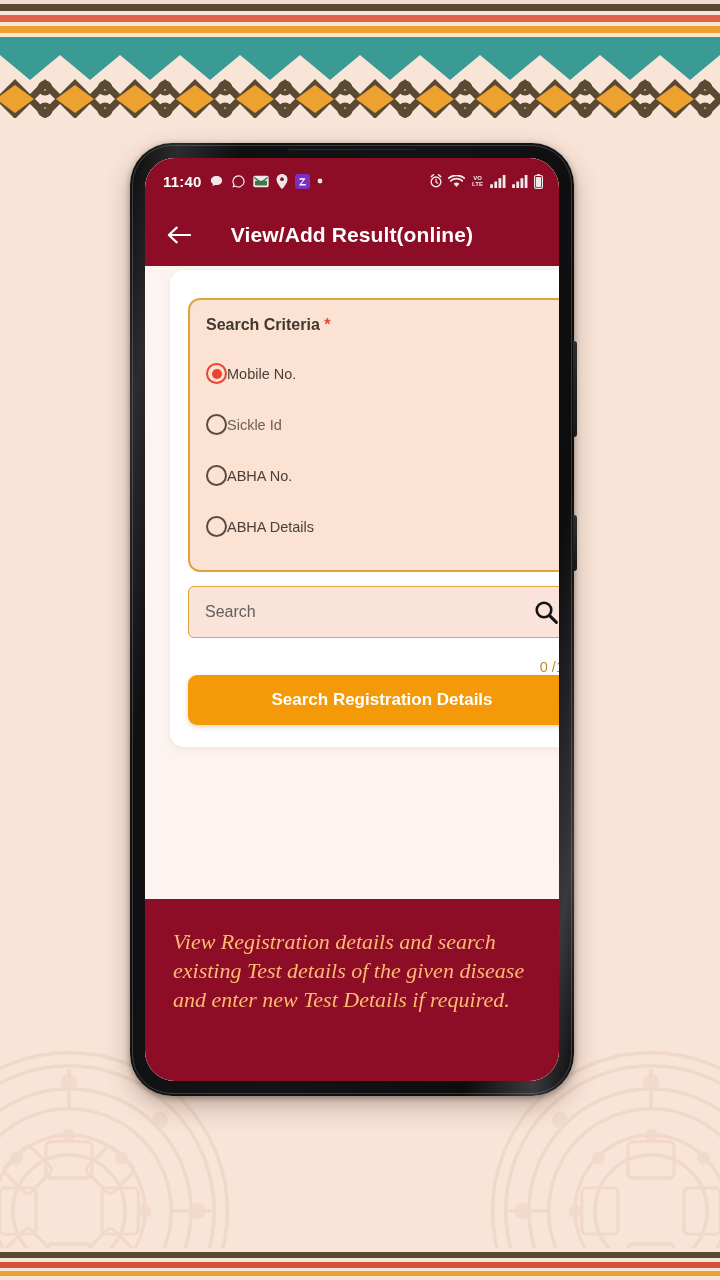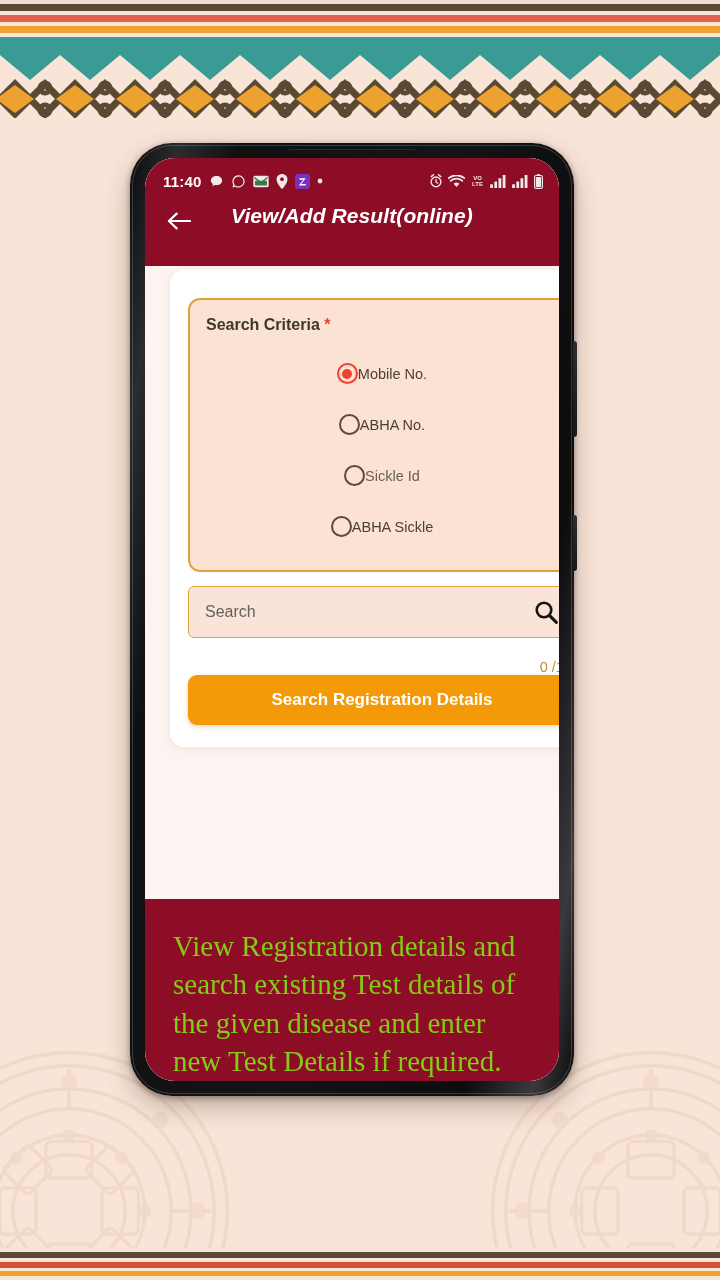--- a/index.html
+++ b/index.html
@@ -148,24 +148,24 @@
     align-items: center;
     gap: 5px;
   }
   .sicon { display: block; }
 
   
   .appbar {
     height: 62px;
     background: #8d0d26;
     display: flex;
+    align-items: center;
     padding: 0 17px;
     flex: none;
     position: relative;
-    font-style: italic;
   }
   .back-btn {
     width: 34px; height: 34px;
     display: flex; align-items: center; justify-content: center;
     cursor: pointer;
   }
   .appbar-title {
     position: absolute;
     left: 0; right: 0;
     text-align: center;
@@ -208,21 +208,20 @@
     color: #41372f;
     margin-bottom: 14px;
   }
   .req-star { color: #e0483a; font-weight: bold; }
 
   .radio-row {
     display: flex;
     align-items: center;
     height: 51px;
     cursor: pointer;
-    justify-content: center;
   }
   .radio {
     width: 21px; height: 21px;
     border-radius: 50%;
     border: 2px solid #5b4a3f;
     flex: none;
     position: relative;
     background: transparent;
   }
   .radio.checked {
@@ -295,23 +294,24 @@
 
   
   .caption-panel {
     flex: none;
     height: 182px;
     background: #8d0d26;
     padding: 28px 26px 0 28px;
   }
   .caption-text {
     font-family: "Liberation Serif", serif;
-    font-size: 29px;
+    font-style: italic;
+    font-size: 22px;
     line-height: 1.32;
-    color: #84cc16;
+    color: #fdba74;
   }
 </style>
 </head>
 <body>
 
 <div class="page">
 
   <svg class="mandala left" viewBox="0 0 200 200">
     <g fill="none" stroke="#eccfbd" stroke-width="2.2">
       <circle cx="100" cy="100" r="34"></circle>
@@ -581,31 +581,31 @@
                 <span class="req-star">*</span>
               </div>
 
               <div class="radio-row">
                 <span class="radio checked"></span>
                 <span class="radio-label">Mobile No.</span>
               </div>
 
               <div class="radio-row">
                 <span class="radio"></span>
+                <span class="radio-label faded">Sickle Id</span>
+              </div>
+
+              <div class="radio-row">
+                <span class="radio"></span>
                 <span class="radio-label">ABHA No.</span>
               </div>
 
               <div class="radio-row">
                 <span class="radio"></span>
-                <span class="radio-label faded">Sickle Id</span>
-              </div>
-
-              <div class="radio-row">
-                <span class="radio"></span>
-                <span class="radio-label">ABHA Sickle</span>
+                <span class="radio-label">ABHA Details</span>
               </div>
             </div>
 
             
             <div class="search-wrap">
               <input class="search-input" type="text" placeholder="Search" style="">
               <span class="search-icon-btn">
                 <svg width="26" height="26" viewBox="0 0 26 26">
                   <circle cx="11" cy="11" r="7.3" fill="none" stroke="#141414" stroke-width="2.6"></circle>
                   <path d="M16.4 16.4 L23.4 23.4" stroke="#141414" stroke-width="3" stroke-linecap="round"></path>

